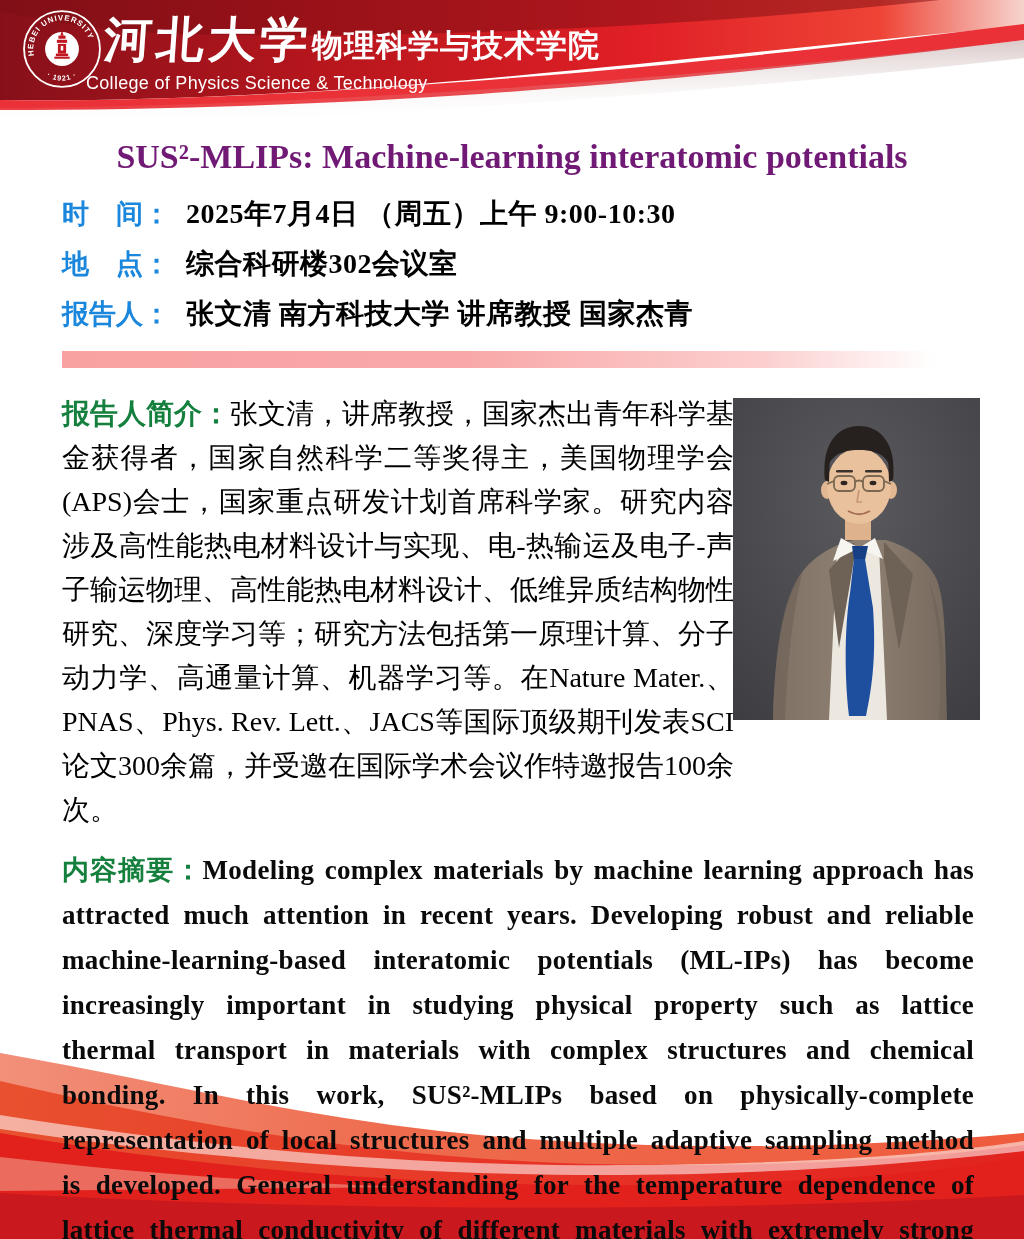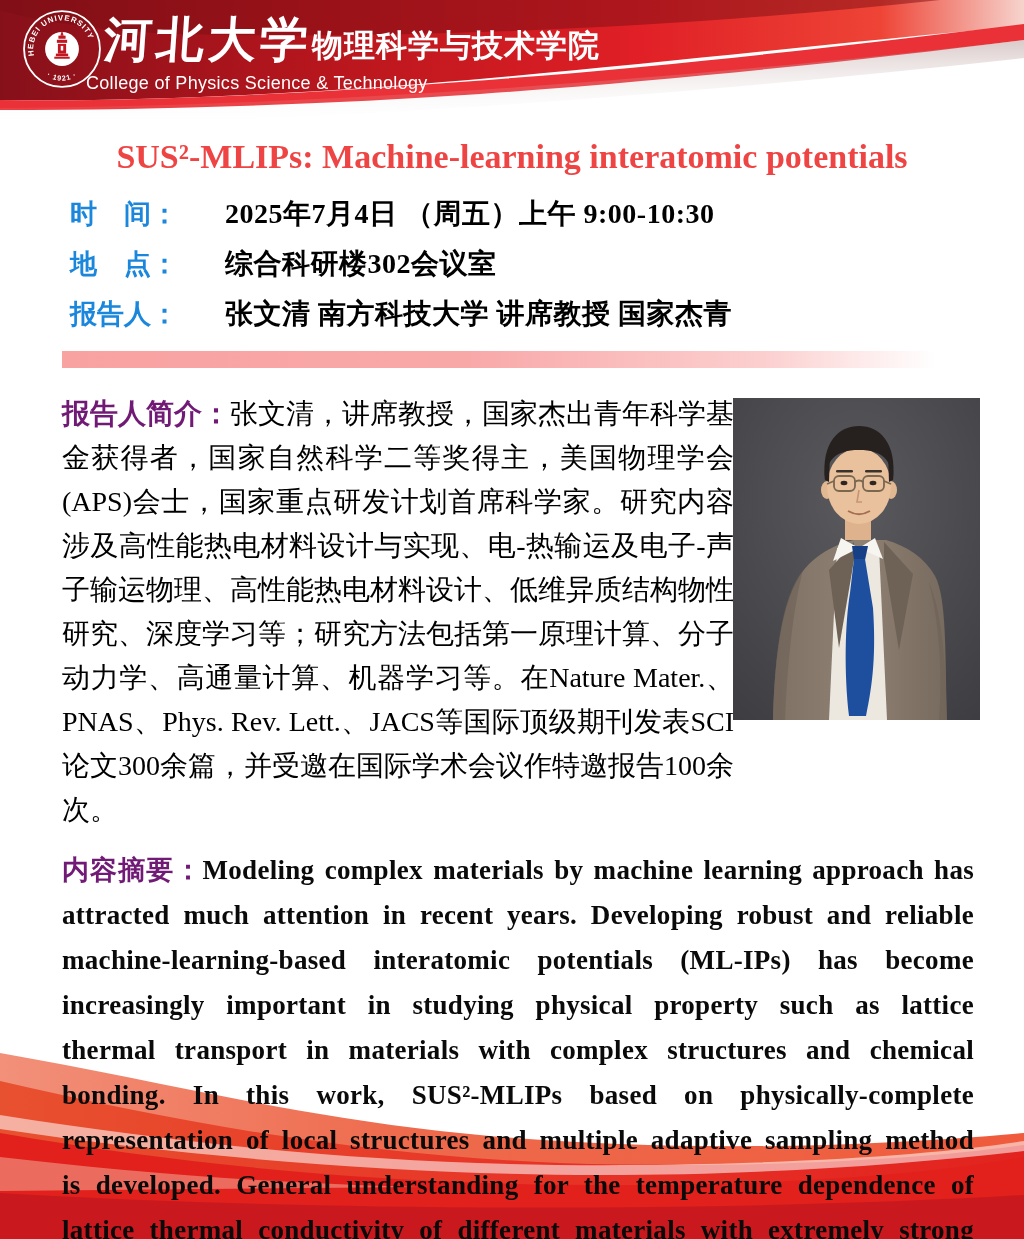--- a/index.html
+++ b/index.html
@@ -16,32 +16,32 @@
   .hdr-text{position:absolute;left:86px;top:8px;color:#ffffff;white-space:nowrap;}
   .hdr-line1{display:flex;align-items:baseline;margin-left:18px;}
   .uni-cn{font-size:48px;font-weight:700;letter-spacing:4px;transform:skewX(-4deg);}
   .col-cn{font-size:31px;font-weight:700;letter-spacing:1px;
           font-family:"Liberation Sans","DejaVu Sans",sans-serif;}
   .col-en{font-size:18px;margin-top:1px;letter-spacing:0.3px;
           font-family:"Liberation Sans","DejaVu Sans",sans-serif;}
   
   .main{position:relative;z-index:2;}
   .title{margin:6px 40px 0 40px;text-align:center;
-         font-size:34px;line-height:45px;font-weight:700;color:#ef4444;}
-  .info-rows{margin:16px 0 0 62px;text-align:center;}
+         font-size:34px;line-height:45px;font-weight:700;color:#701a75;}
+  .info-rows{margin:16px 0 0 62px;}
   .info-row{display:flex;align-items:baseline;height:50px;}
   .info-label{color:#1a87dc;font-weight:700;font-size:27px;width:124px;flex:none;}
-  .info-value{color:#000;font-weight:700;font-size:28px;letter-spacing:0.5px;margin-left:39px;}
+  .info-value{color:#000;font-weight:700;font-size:28px;letter-spacing:0.5px;}
   .divider{margin:6px 0 0 62px;width:901px;height:17px;
            background:linear-gradient(to right,#f9a2a2 0%,#f9a8a8 45%,#fccfcf 78%,#ffffff 97%);}
   
   .bio{display:flex;margin:24px 44px 0 62px;}
   .bio-text{width:672px;flex:none;font-size:28px;line-height:44px;
             text-align:justify;color:#000;margin:0;}
-  .inline-label{color:#701a75;font-weight:700;}
+  .inline-label{color:#15803d;font-weight:700;}
   .photo{width:247px;height:322px;flex:none;margin-left:-1px;margin-top:6px;}
   .photo svg{width:100%;height:100%;display:block;}
   
   .abstract{margin:16px 52px 0 62px;}
   .abstract p{margin:0;width:912px;font-size:27px;line-height:45px;font-weight:700;
               text-align:justify;color:#0a0a0a;letter-spacing:0.3px;word-spacing:2.5px;}
   
   .footer-wave{position:absolute;left:0;bottom:0;width:1024px;height:200px;z-index:1;}
 </style>
 </head>

